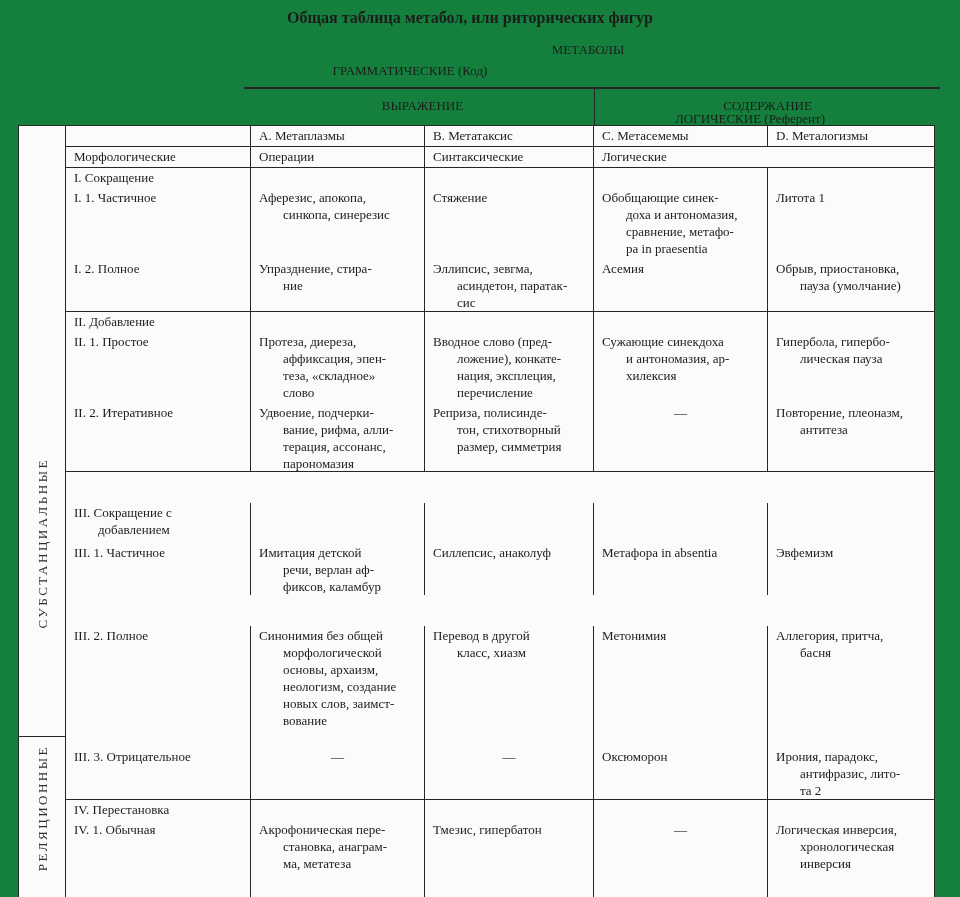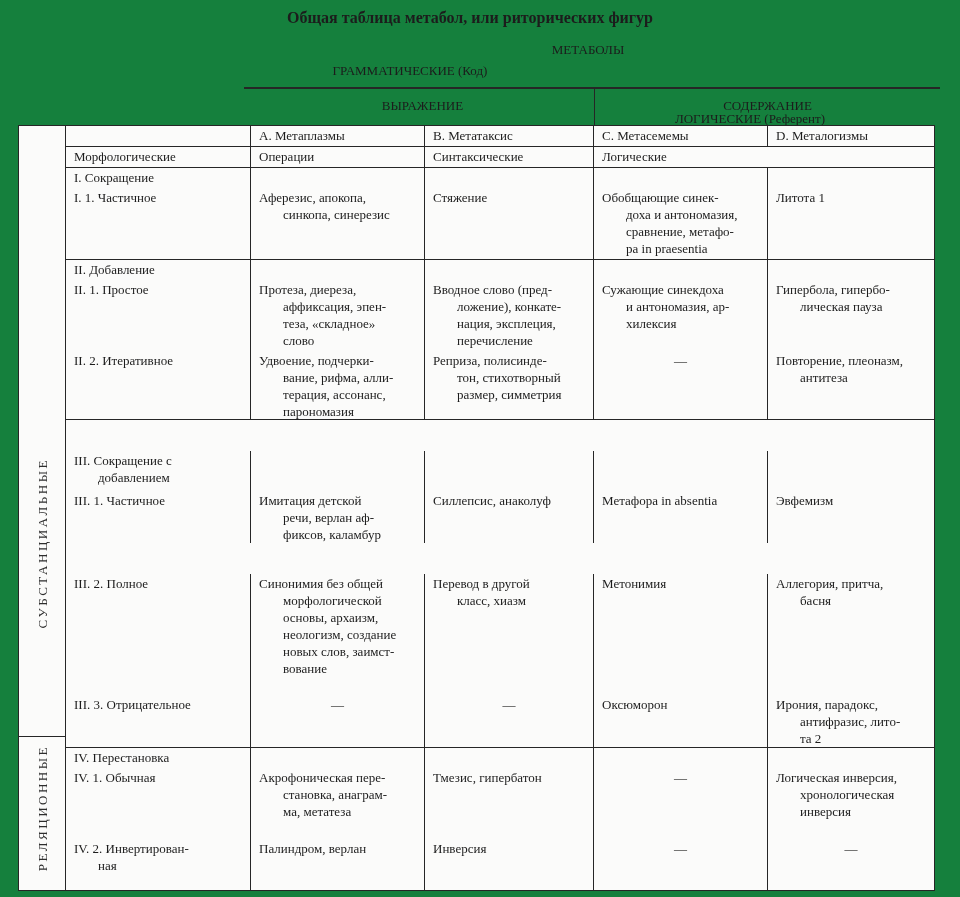--- a/index.html
+++ b/index.html
@@ -103,20 +103,31 @@
         <div class="row h71">
           <div class="c">I. 1. Частичное</div>
           <div class="c">Аферезис, апокопа,
 синкопа, синерезис</div>
           <div class="c">Стяжение</div>
           <div class="c">Обобщающие синек-
 доха и антономазия,
 сравнение, метафо-
 ра in praesentia</div>
           <div class="c">Литота 1</div>
+        </div>
+        <div class="row h52">
+          <div class="c">I. 2. Полное</div>
+          <div class="c">Упразднение, стира-
+ние</div>
+          <div class="c">Эллипсис, зевгма,
+асиндетон, паратак-
+сис</div>
+          <div class="c">Асемия</div>
+          <div class="c">Обрыв, приостановка,
+пауза (умолчание)</div>
         </div>
       </div>
 
       <div class="grp">
         <div class="row h20">
           <div class="c">II. Добавление</div>
           <div class="c"></div>
           <div class="c"></div>
           <div class="c"></div>
           <div class="c"></div>

